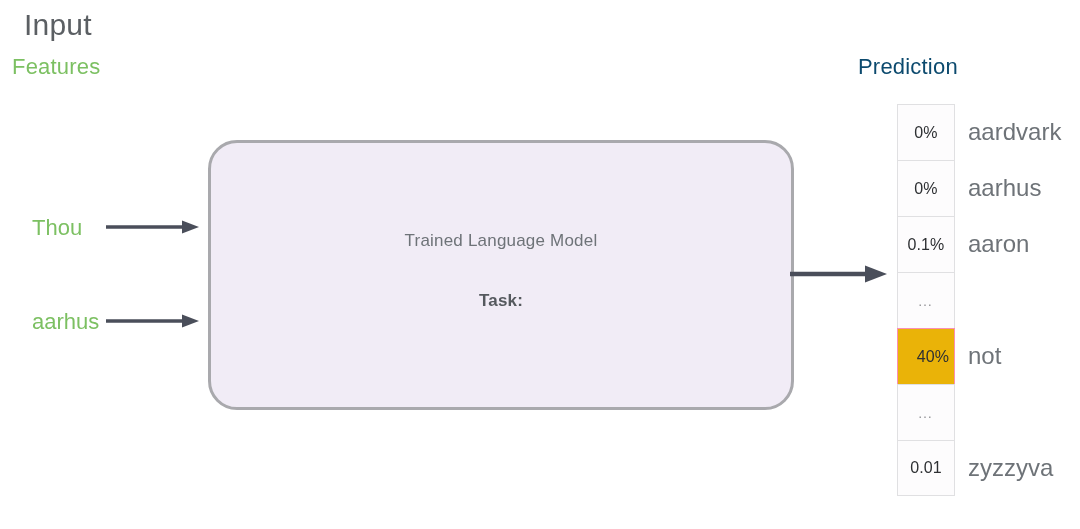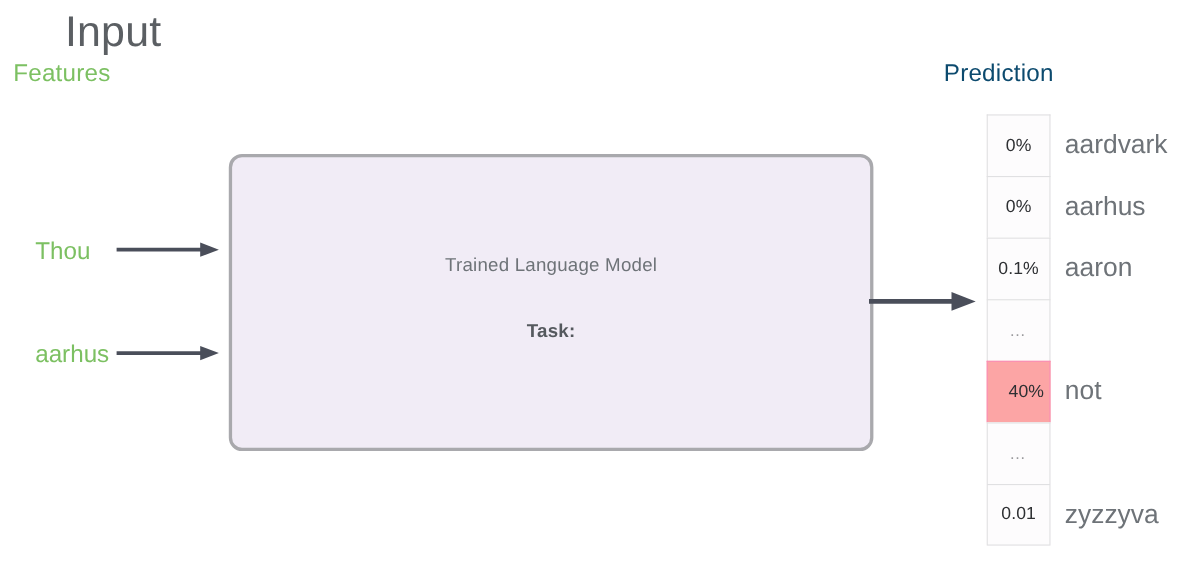--- a/index.html
+++ b/index.html
@@ -15,26 +15,25 @@
   #canvas {
     position: relative;
     width: 1080px;
     height: 529px;
     background: #ffffff;
   }
 
   
   .heading-main {
     position: absolute;
-    font-size: 39px;
+    font-size: 30px;
     font-weight: 400;
     color: #5b5f63;
     letter-spacing: 0.2px;
     white-space: nowrap;
-    margin-left: 35px;
   }
   .heading-sub {
     position: absolute;
     font-size: 22px;
     font-weight: 400;
     letter-spacing: 0.2px;
     white-space: nowrap;
   }
 
   #input-heading      { left: 24px;  top: 8px; }
@@ -67,21 +66,21 @@
 
   
   #model-box {
     position: absolute;
     left: 208px;
     top: 140px;
     width: 586px;
     height: 270px;
     background: #f1ecf6;
     border: 3px solid #a9a9ad;
-    border-radius: 12px;
+    border-radius: 29px;
     display: flex;
     flex-direction: column;
     align-items: center;
     justify-content: center;
   }
   #model-title {
     font-size: 17px;
     color: #6e7378;
     letter-spacing: 0.2px;
     margin-bottom: 40px;
@@ -121,21 +120,21 @@
     border-bottom: none;
     display: flex;
     align-items: center;
     justify-content: center;
     font-size: 16px;
     color: #2e3033;
     letter-spacing: 0.1px;
   }
   .pred-row:last-child .pred-prob { border-bottom: 1px solid #e0e0e2; }
   .pred-prob.highlight {
-    background: #fca5a5;
+    background: #eab308;
     border-color: #fa8fb4;
     padding-left: 14px;
   }
   .pred-prob.ellipsis {
     color: #9a9a9d;
     letter-spacing: 2px;
     font-size: 15px;
   }
   .pred-word {
     position: absolute;

